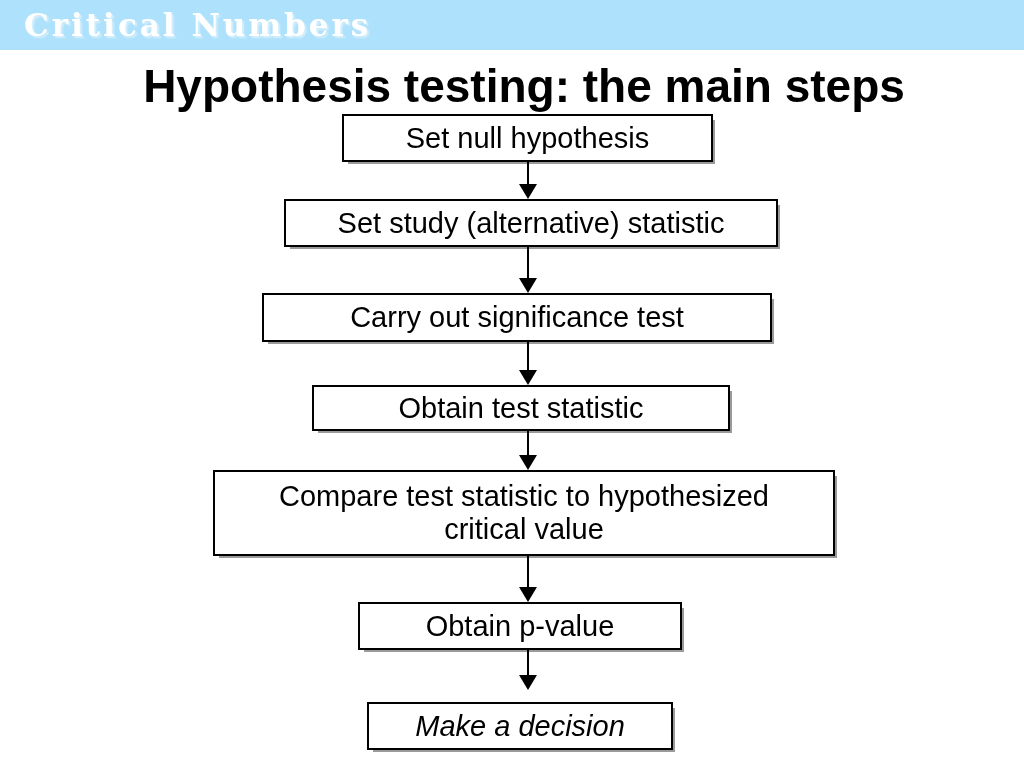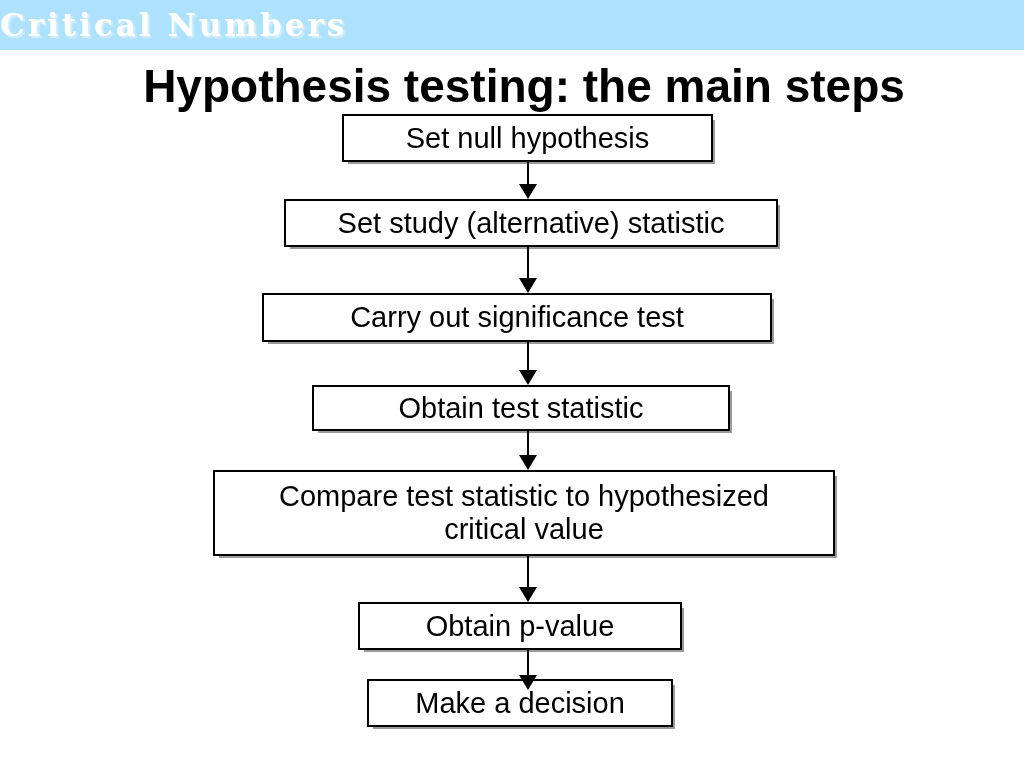--- a/index.html
+++ b/index.html
@@ -18,20 +18,21 @@
     height: 50px;
     display: flex;
     align-items: center;
   }
   .banner-text {
     font-family: "DejaVu Serif", serif;
     font-weight: bold;
     font-size: 31px;
     letter-spacing: 3px;
     color: #ffffff;
+    padding-left: 24px;
     text-shadow: 2px 2px 2px rgba(255,255,255,0.5);
   }
   .title {
     position: absolute;
     top: 47px; left: 0;
     width: 100%;
     margin: 12px;
     text-align: center;
     font-size: 46px;
     font-weight: bold;
@@ -85,21 +86,21 @@
       <div class="flow-box" style="left: 262px; top: 293px; width: 510px; height: 49px; border-color: rgb(0, 0, 0);">
         <span class="flow-label">Carry out significance test</span>
       </div>
       <div class="flow-box" style="left: 213px; top: 470px; width: 622px; height: 86px; border-color: rgb(0, 0, 0);">
         <span class="flow-label">Compare test statistic to hypothesized
 critical value</span>
       </div>
       <div class="flow-box" style="left: 358px; top: 602px; width: 324px; height: 48px; border-color: rgb(0, 0, 0);">
         <span class="flow-label">Obtain p-value</span>
       </div>
-      <div class="flow-box" style="left: 367px; top: 679px; width: 306px; height: 48px; border-color: rgb(0, 0, 0);">
+      <div class="flow-box" style="left: 367px; top: 702px; width: 306px; height: 48px; border-color: rgb(0, 0, 0); font-style: italic;">
         <span class="flow-label">Make a decision</span>
       </div>
       <div class="arrow-line" style="left: 527px; top: 162px; height: 24px; background: rgb(0, 0, 0);"></div>
       <div class="arrow-head" style="left: 519px; top: 184px; border-top-color: rgb(0, 0, 0);"></div>
       <div class="arrow-line" style="left: 527px; top: 247px; height: 33px; background: rgb(0, 0, 0);"></div>
       <div class="arrow-head" style="left: 519px; top: 278px; border-top-color: rgb(0, 0, 0);"></div>
       <div class="arrow-line" style="left: 527px; top: 342px; height: 30px; background: rgb(0, 0, 0);"></div>
       <div class="arrow-head" style="left: 519px; top: 370px; border-top-color: rgb(0, 0, 0);"></div>
       <div class="arrow-line" style="left: 527px; top: 431px; height: 26px; background: rgb(0, 0, 0);"></div>
       <div class="arrow-head" style="left: 519px; top: 455px; border-top-color: rgb(0, 0, 0);"></div>

